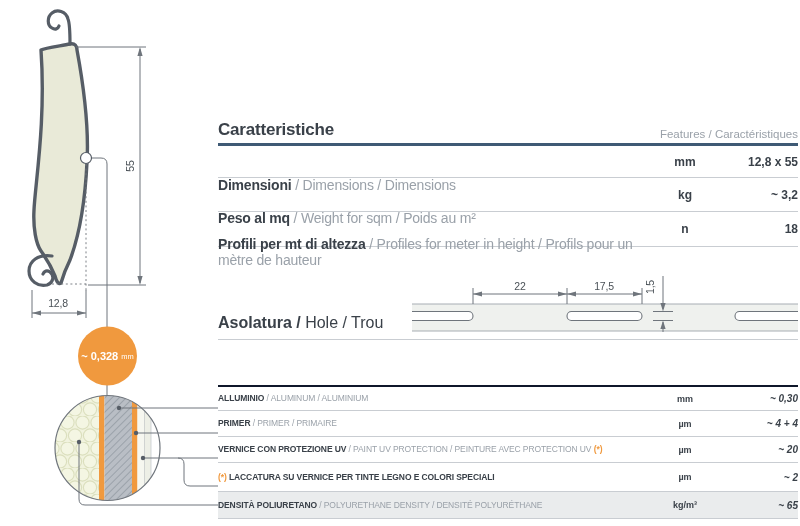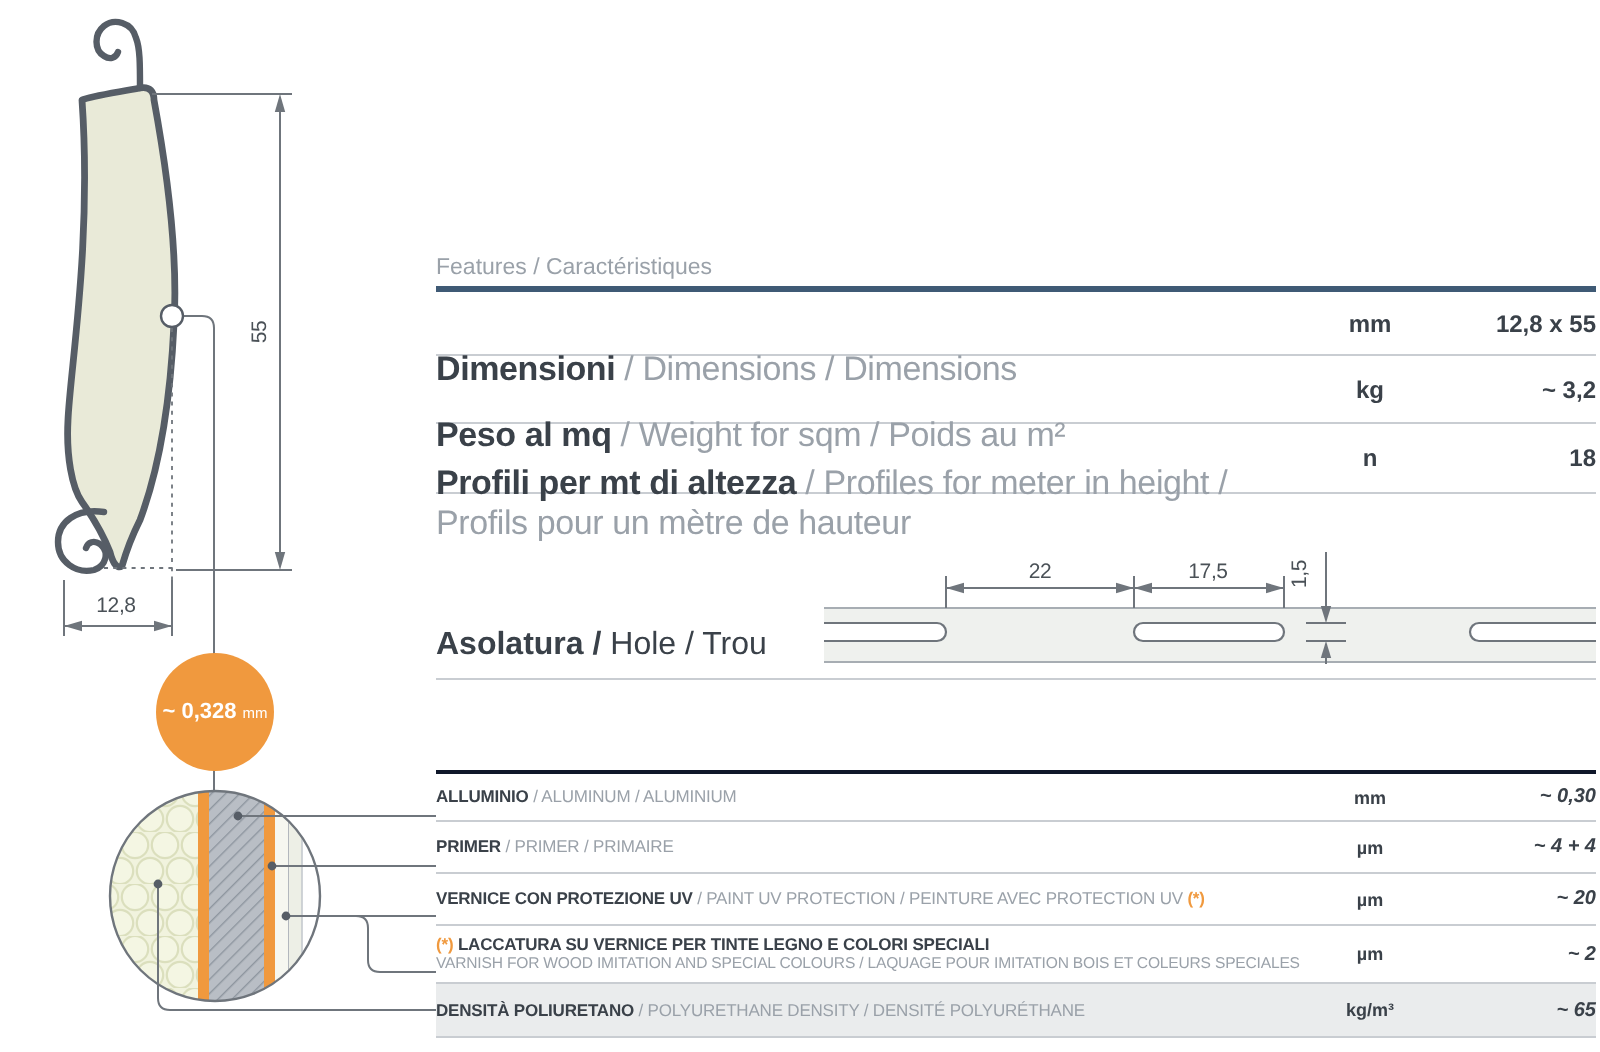--- a/index.html
+++ b/index.html
@@ -8,21 +8,21 @@
   .abs{position:absolute;}
   svg{display:block;}
 
   
   #char-table{left:218px;top:110px;width:580px;}
   .ct-header{display:flex;justify-content:space-between;align-items:flex-end;
              height:30px;border-bottom:3px solid #3f5a75;padding-bottom:3px;}
   .ct-title{font-size:17px;font-weight:bold;letter-spacing:-0.2px;}
   .ct-title-right{font-size:11.5px;color:#9aa1a9;}
   .ct-row{display:flex;align-items:center;border-bottom:1px solid #c9cdd2;}
-  .ct-row .lbl{flex:1;font-size:17px;color:#9aa1a9;letter-spacing:-0.2px;margin-top:46px;}
+  .ct-row .lbl{flex:1;font-size:14px;color:#9aa1a9;letter-spacing:-0.2px;margin-top:46px;}
   .lbl b{color:#3a4149;font-weight:bold;}
   .unit-col{width:56px;text-align:center;font-size:12px;font-weight:bold;color:#3a4149;}
   .val-col{width:85px;text-align:right;font-size:12px;font-weight:bold;color:#3a4149;}
   .ct-hole{height:93px;display:flex;align-items:flex-end;padding-bottom:7px;
            border-bottom:1px solid #c9cdd2;box-sizing:border-box;}
 
   
   #mat-table{left:218px;top:385px;width:580px;border-top:2px solid #0f172a;}
   .mt-row{display:flex;align-items:center;border-bottom:1px solid #c9cdd2;}
   .mt-row .lbl{flex:1;font-size:8.5px;color:#9aa1a9;letter-spacing:-0.1px;line-height:1.25;}
@@ -160,20 +160,21 @@
   <div class="abs" id="badge-text">
     <span class="v">~ 0,328</span>
     <span class="u">mm</span>
   </div>
   <div class="abs dim-label" style="left:500px;top:280px;width:40px;">22</div>
   <div class="abs dim-label" style="left:584px;top:280px;width:40px;">17,5</div>
   <div class="abs dim-label rot" style="left:635px;top:281px;width:30px;">1,5</div>
 
   <div class="abs" id="char-table">
     <div class="ct-header">
+      <span class="ct-title">Caratteristiche</span>
       <span class="ct-title-right">Features / Caractéristiques</span>
     </div>
     <div class="ct-row" style="height:31px;">
       <span class="lbl"><b>Dimensioni</b><span> / Dimensions / Dimensions</span></span>
       <span class="unit-col">mm</span>
       <span class="val-col">12,8 x 55</span>
     </div>
     <div class="ct-row" style="height:33px;align-items:center;">
       <span class="lbl"><b>Peso al mq</b><span> / Weight for sqm / Poids au m²</span></span>
       <span class="unit-col">kg</span>
@@ -199,21 +200,21 @@
       <span class="lbl"><b>PRIMER</b><span> / PRIMER / PRIMAIRE</span></span>
       <span class="unit-col">µm</span>
       <span class="val-col">~ 4 + 4</span>
     </div>
     <div class="mt-row" style="height:25px;">
       <span class="lbl"><b>VERNICE CON PROTEZIONE UV</b><span> / PAINT UV PROTECTION / PEINTURE AVEC PROTECTION UV </span><span class="orange">(*)</span></span>
       <span class="unit-col">µm</span>
       <span class="val-col">~ 20</span>
     </div>
     <div class="mt-row" style="height:28px;">
-      <span class="lbl"><span class="orange">(*) </span><b>LACCATURA SU VERNICE PER TINTE LEGNO E COLORI SPECIALI</b><span class="l2">VARNISH FOR WOOD IMITATION AND SPECIAL COLOURS / LAQUAGE POUR IMITATION BOIS ET COLEURS SPECIALES</span></span>
+      <span class="lbl"><span class="orange">(*) </span><b>LACCATURA SU VERNICE PER TINTE LEGNO E COLORI SPECIALI</b></span>
       <span class="unit-col">µm</span>
       <span class="val-col">~ 2</span>
     </div>
     <div class="mt-row mt-shaded" style="height:26px;">
       <span class="lbl"><b>DENSITÀ POLIURETANO</b><span> / POLYURETHANE DENSITY / DENSITÉ POLYURÉTHANE</span></span>
       <span class="unit-col">kg/m³</span>
       <span class="val-col">~ 65</span>
     </div>
   </div>
 

